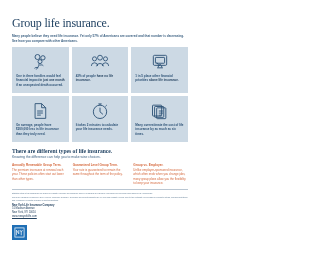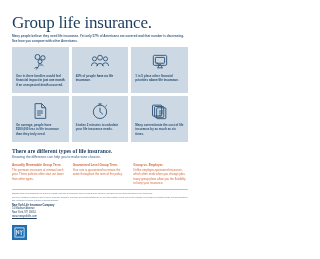--- a/index.html
+++ b/index.html
@@ -12,21 +12,21 @@
   }
   .page{
     position:relative;
     width:200px;height:259px;
     box-sizing:border-box;
     padding:0 12px;
   }
   
   .title{
     font-family:"Liberation Serif", serif;
-    font-size:17px;
+    font-size:12px;
     line-height:14px;
     color:#1b3d5e;
     font-weight:400;
     margin:16px 0 0 0;
     letter-spacing:-0.2px;
   }
   .intro{
     font-size:3.1px;
     line-height:4.6px;
     color:#3a5f80;

